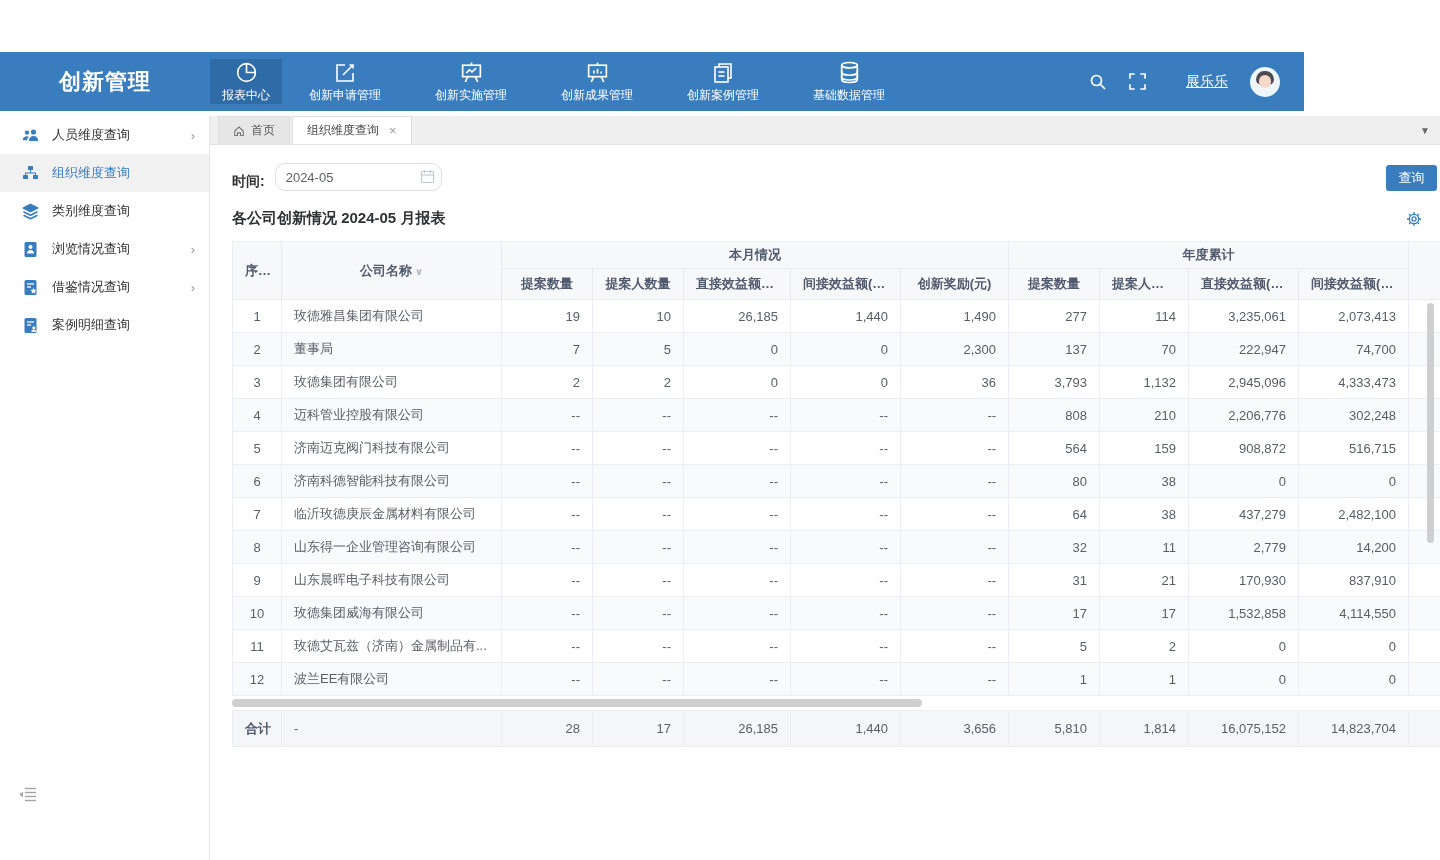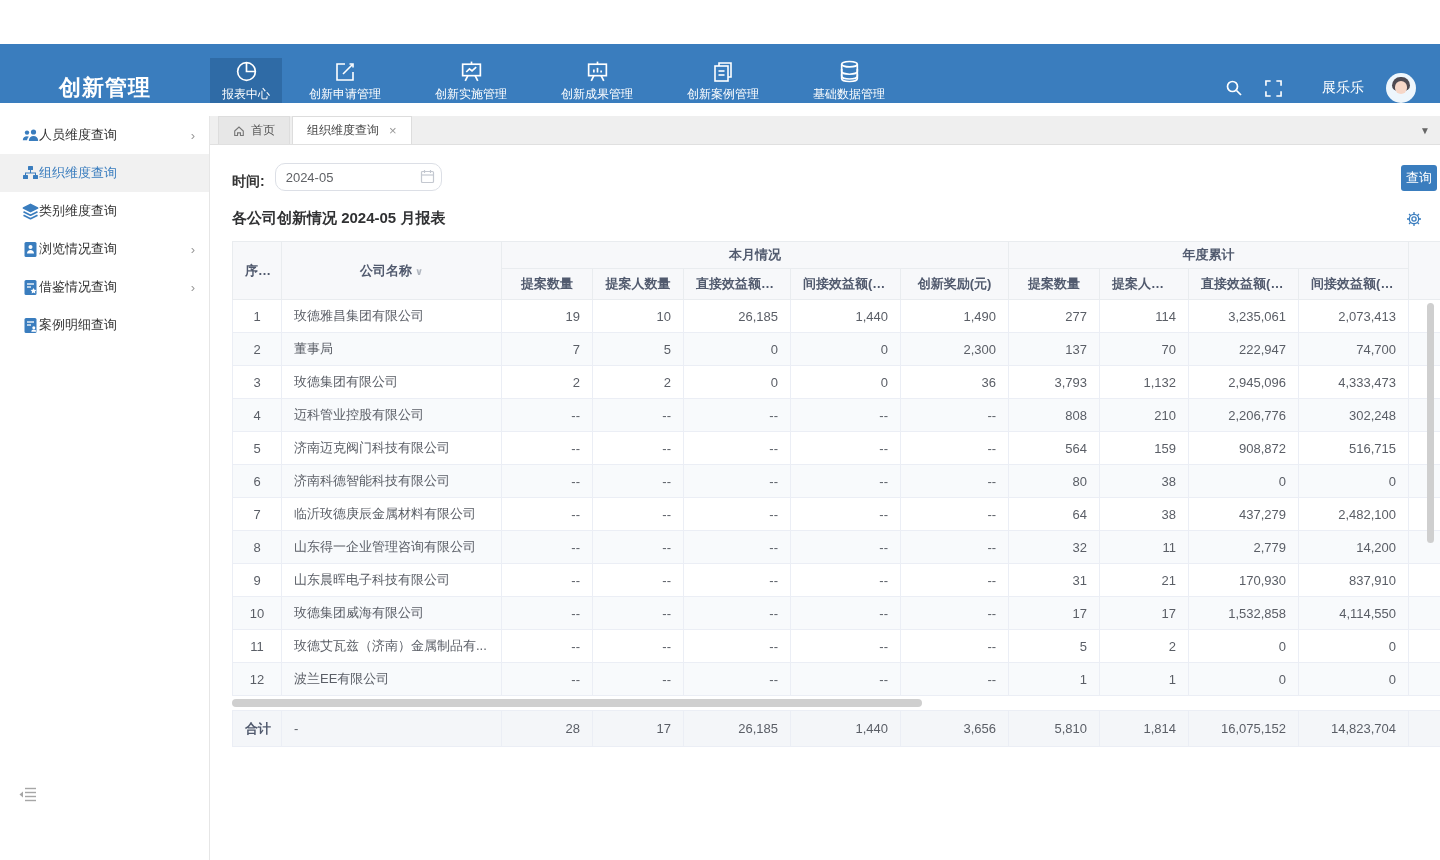--- a/index.html
+++ b/index.html
@@ -1,45 +1,45 @@
 <!DOCTYPE html>
 <html><head>
 <meta charset="utf-8">
 <style>
   * { margin:0; padding:0; box-sizing:border-box; }
   html,body { width:1440px; height:860px; overflow:hidden; background:#fff;
     font-family:"Liberation Sans","DejaVu Sans",sans-serif; }
   .screen { position:relative; width:1440px; height:860px; background:#fff; }
 
   
-  .top-header { position:absolute; left:0; top:44px; width:1440px; height:59px;
-    background:#3a7dbe; display:flex; align-items:flex-end; color:#fff; }
+  .top-header { position:absolute; left:0; top:52px; width:1304px; height:59px;
+    background:#3a7dbe; display:flex; align-items:center; color:#fff; }
   .app-title { width:210px; display:flex; align-items:center; justify-content:center;
     font-size:22px; font-weight:bold; letter-spacing:1px; }
   .top-nav { display:flex; align-items:stretch; }
   .nav-item { display:flex; flex-direction:column; align-items:center; justify-content:center;
     padding:0 27px; cursor:pointer; gap:2px; }
   .nav-item.active { background:#2f6ba6; padding:0 12px; }
   .nav-item .nav-ic { height:26px; display:flex; align-items:flex-end; }
   .nav-item .nav-label { font-size:12px; }
-  .header-right { margin-left:auto; display:flex; align-items:center; gap:22px; padding-right:24px; }
+  .header-right { margin-left:auto; display:flex; align-items:center; gap:22px; padding-right:24px;text-decoration:underline; }
   .hdr-ic { display:flex; align-items:center; cursor:pointer; }
   .user-name { font-size:14px; margin-left:18px; }
   .avatar { width:30px; height:30px; border-radius:50%; background:#eef6fc; overflow:hidden;
     position:relative; cursor:pointer; }
   .avatar .hair { position:absolute; left:6px; top:4px; width:18px; height:14px;
     border-radius:9px 9px 6px 6px; background:#4e4a52; }
   .avatar .face { position:absolute; left:9px; top:8px; width:12px; height:13px;
     border-radius:6px; background:#f6d7c8; }
 
   
   .sidebar { position:absolute; left:0; top:116px; width:210px; height:744px;
     background:#fff; border-right:1px solid #e6e6e6; }
   .side-item { height:38px; display:flex; align-items:center; padding:0 14px 0 22px;
-    font-size:13px; color:#333; cursor:pointer; }
+    font-size:13px; color:#333; cursor:pointer; gap:13px; }
   .side-item.active { background:#f1f1f1; color:#3a7dbe; }
   .side-item .chev { margin-left:auto; color:#999; font-size:13px; }
   .side-ic { width:17px; height:17px; display:flex; align-items:center; justify-content:center; }
   .collapse-btn { position:absolute; left:18px; bottom:58px; cursor:pointer; }
 
   
   .content { position:absolute; left:210px; top:116px; width:1230px; height:744px; background:#fff; }
 
   .tabbar { height:29px; background:#efefef; border-bottom:1px solid #e0e0e0;
     display:flex; align-items:stretch; padding-left:8px; position:relative; }
@@ -53,21 +53,21 @@
 
   .content-body { padding:0 0 0 22px; position:relative; }
 
   .filter-row { margin-top:18px; height:28px; display:flex; align-items:flex-end; padding-right:3px; }
   .filter-label { font-size:14px; font-weight:bold; color:#333; margin-right:10px; }
   .date-box { position:relative; width:167px; height:28px; }
   .date-input { width:100%; height:100%; border:1px solid #dcdfe6; border-radius:10px;
     padding:0 28px 0 10px; font-size:13px; color:#606266; outline:none;
     font-family:"Liberation Sans","DejaVu Sans",sans-serif; }
   .cal-ic { position:absolute; right:7px; top:6px; }
-  .query-btn { margin-left:auto; width:36px; height:26px; background:#3a7dbe; color:#fff;
+  .query-btn { margin-left:auto; width:51px; height:26px; background:#3a7dbe; color:#fff;
     font-size:13px; border:none; border-radius:3px; cursor:pointer;
     font-family:"Liberation Sans","DejaVu Sans",sans-serif;margin-top:22px; }
 
   .report-title-row { margin-top:18px; display:flex; align-items:center; padding-right:18px; }
   .report-title { font-size:15px; font-weight:bold; color:#303133; }
   .gear-btn { margin-left:auto; cursor:pointer; display:flex; }
 
   
   .table-wrap { position:relative; margin-top:13px; width:1208px; overflow:hidden; }
   table.rpt { table-layout:fixed; width:1300px; border-collapse:collapse; }

